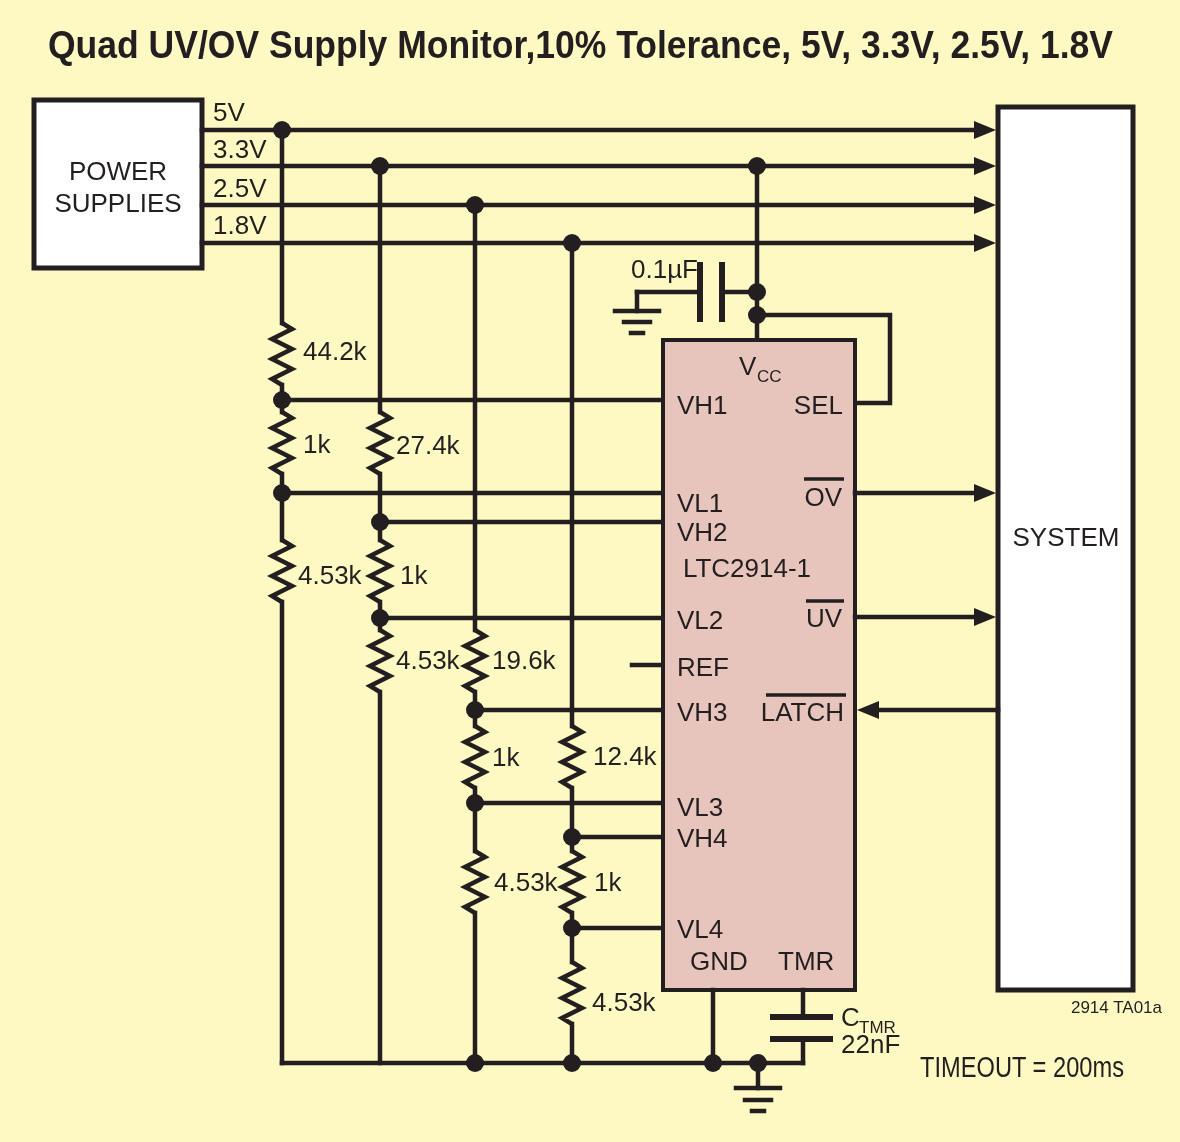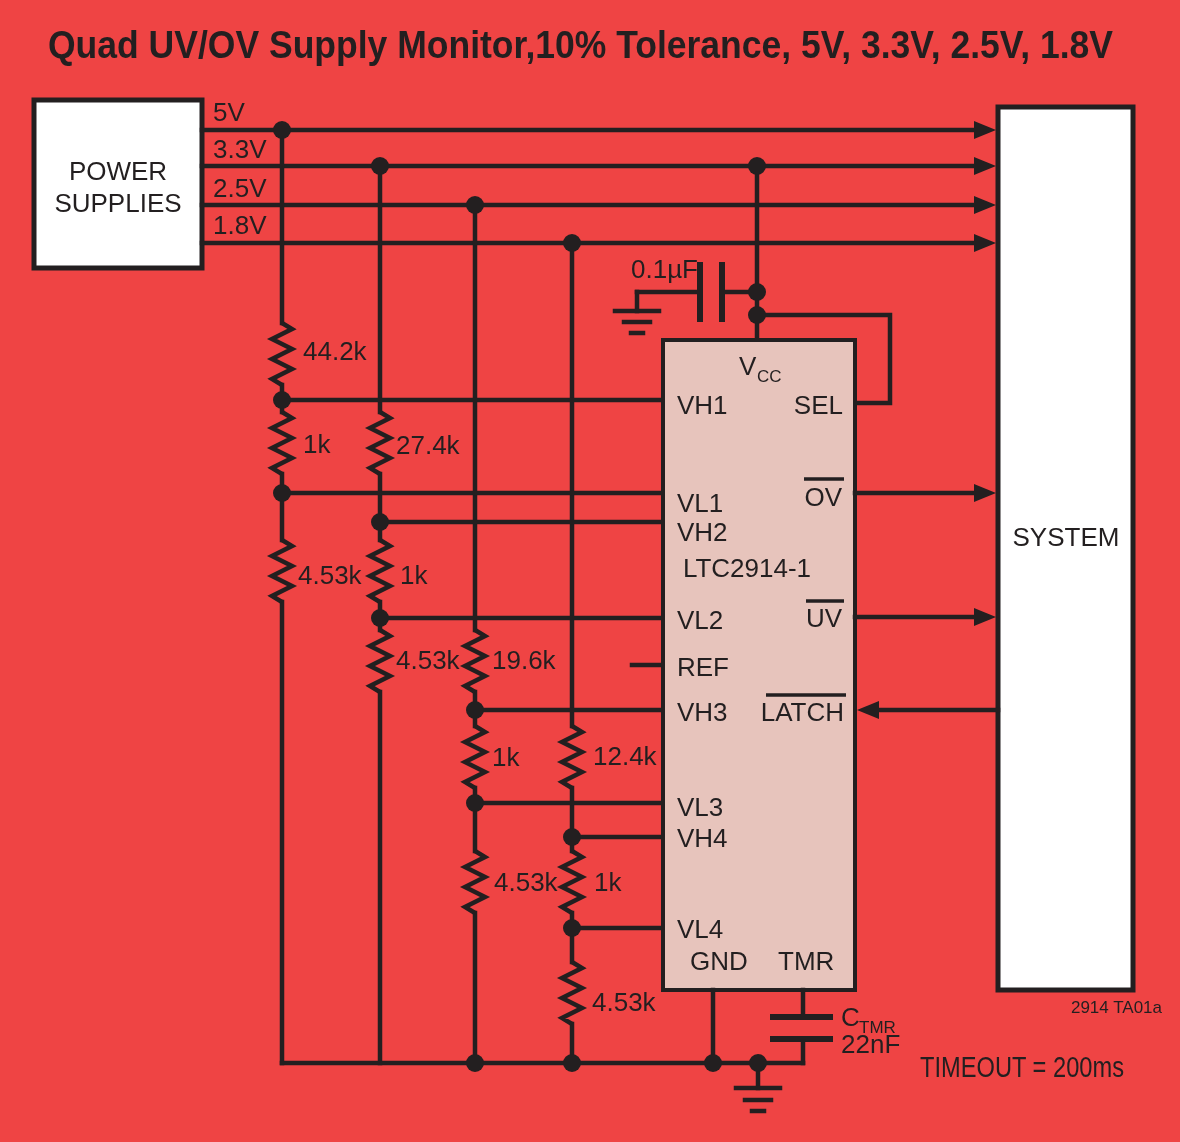--- a/index.html
+++ b/index.html
@@ -1,16 +1,16 @@
 <!DOCTYPE html>
 <html><head>
 <meta charset="utf-8">
 <style>
   html,body{margin:0;padding:0;background:#ffffff;}
-  .stage{position:relative;width:1180px;height:1142px;background:#ef4444;overflow:hidden;}
+  .stage{position:relative;width:1180px;height:1142px;background:#fef9c3;overflow:hidden;}
   text{font-family:"Liberation Sans","DejaVu Sans",sans-serif;fill:#231f20;}
   .t  {font-size:26px;}
   .ts {font-size:17px;}
   .tt {font-size:38px;font-weight:bold;}
   .tm {font-size:29px;}
   .tf {font-size:17px;}
   .w  {stroke:#231f20;stroke-width:4.5;fill:none;stroke-linecap:square;}
   .zz {stroke:#231f20;stroke-width:4.5;fill:none;stroke-linejoin:miter;}
   .box{fill:#ffffff;stroke:#231f20;stroke-width:5;}
   .icb{stroke:#231f20;stroke-width:4;}

